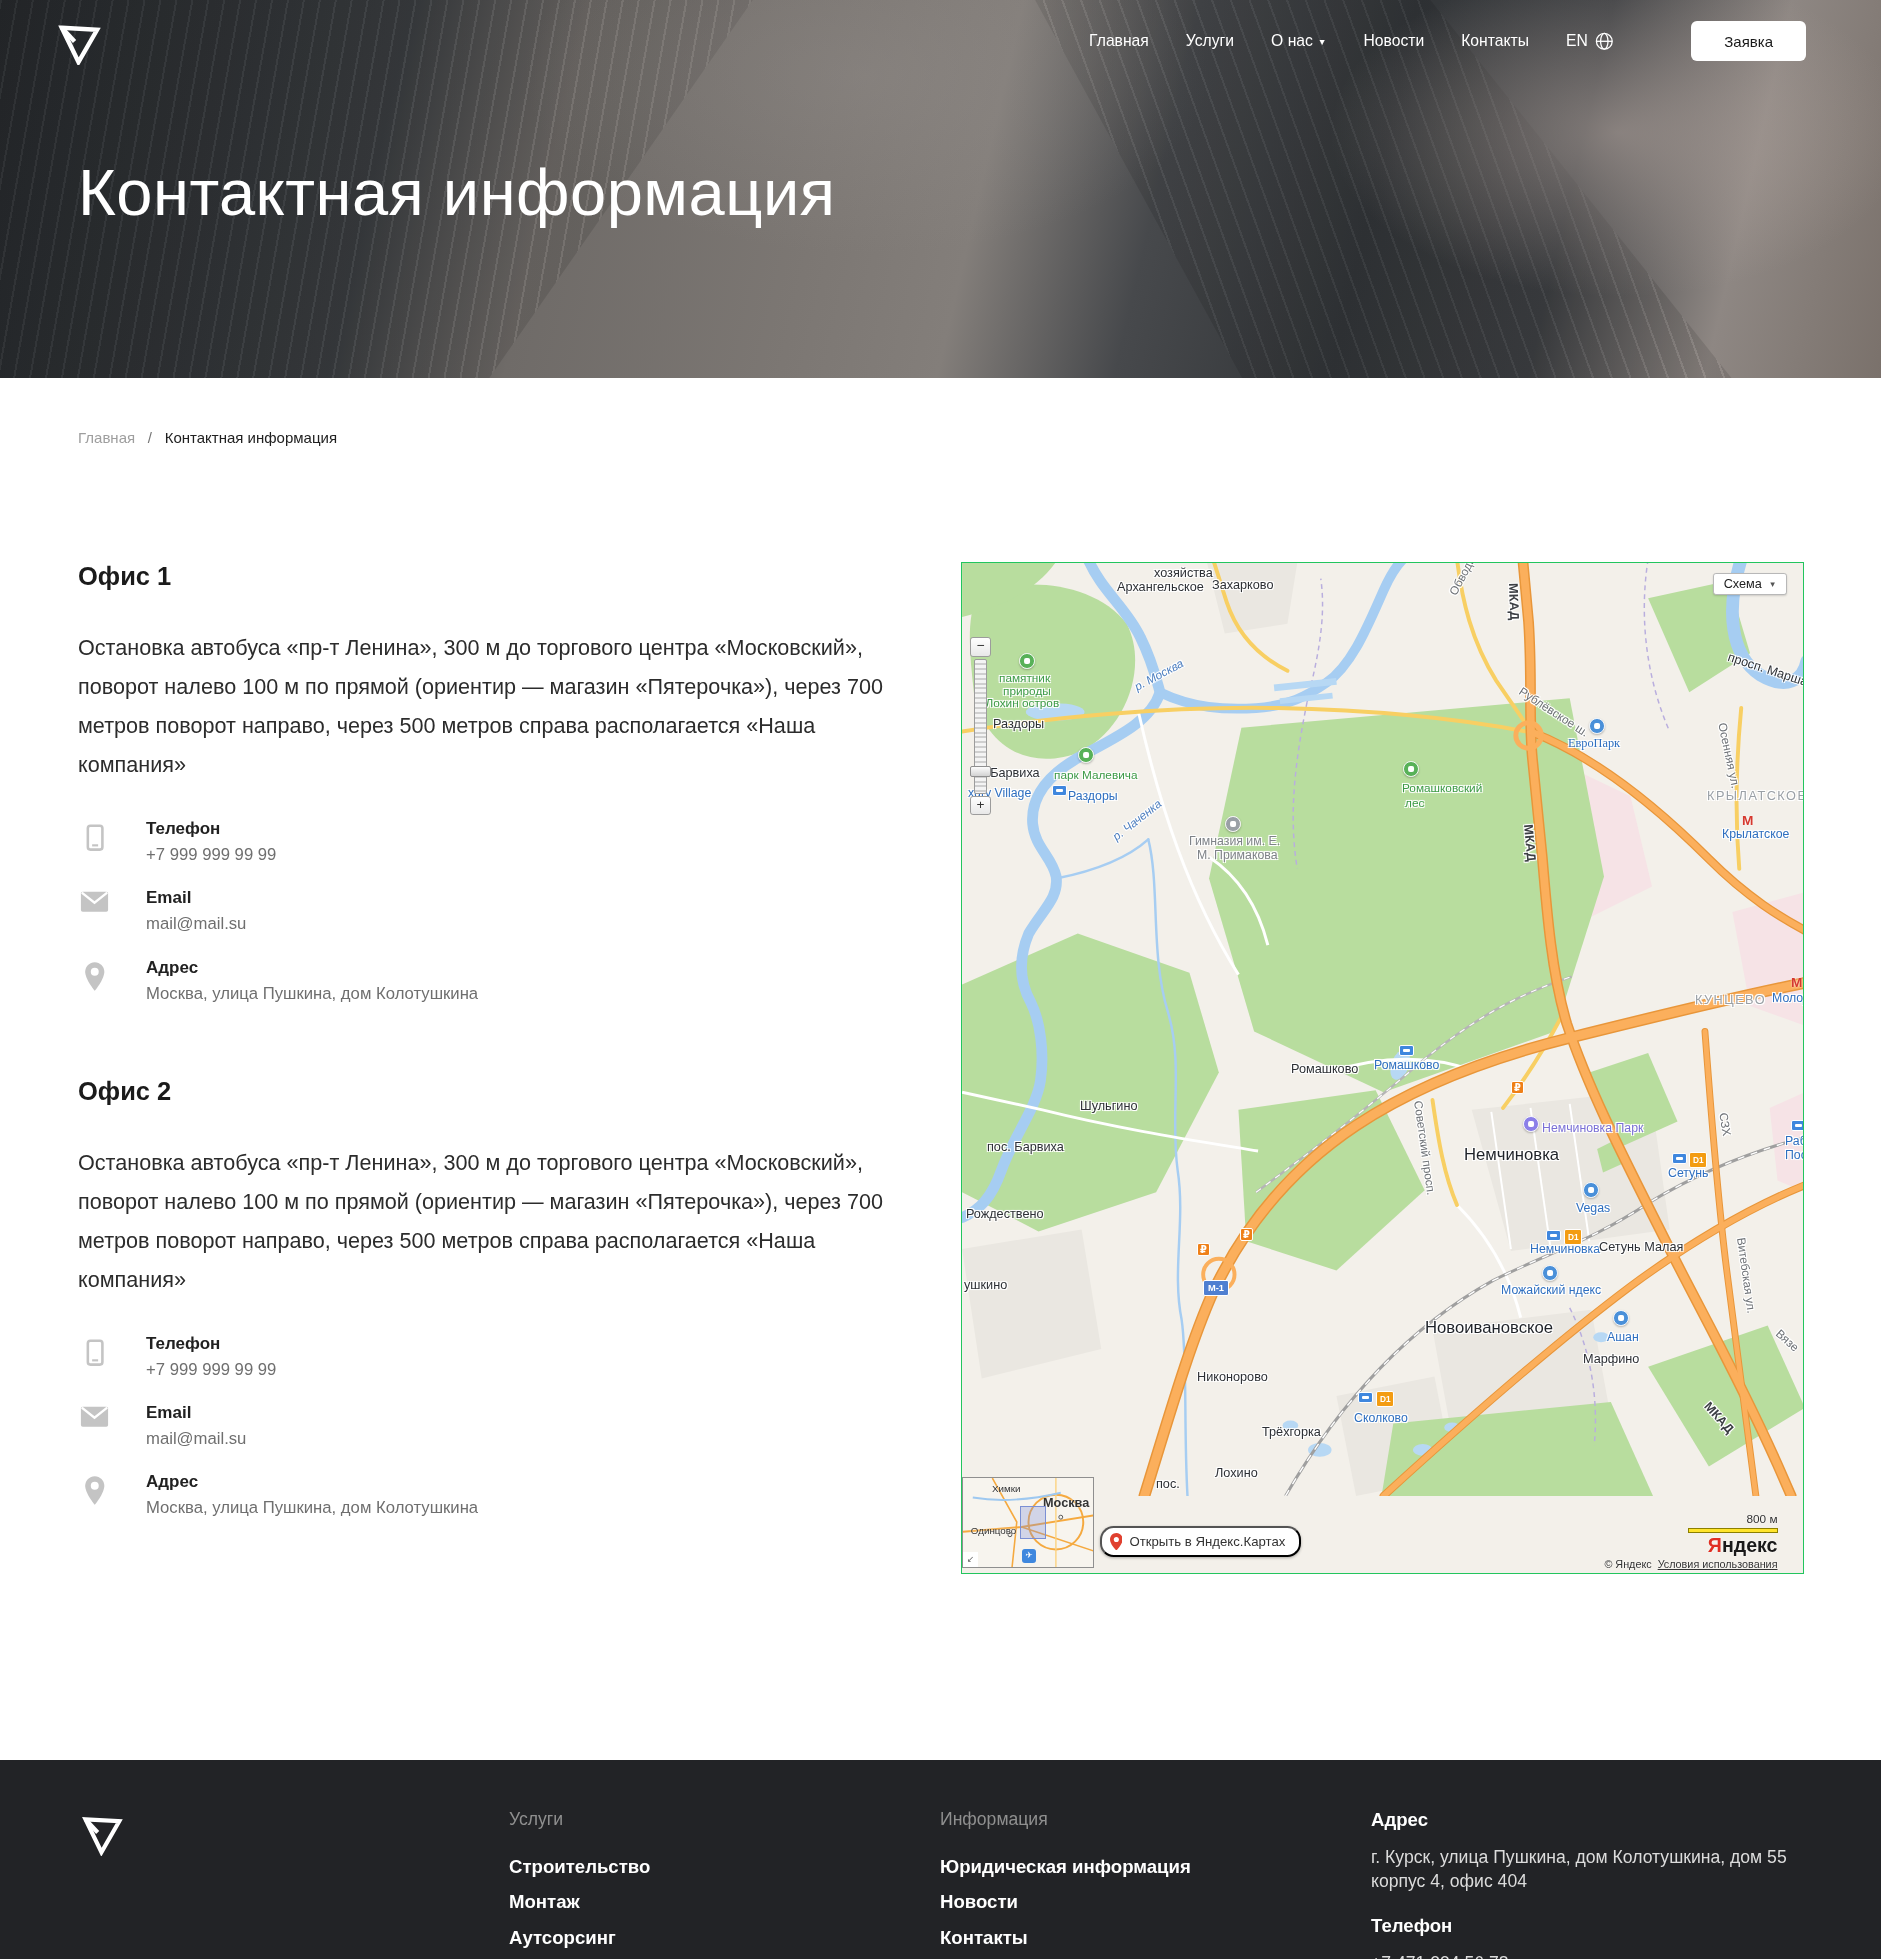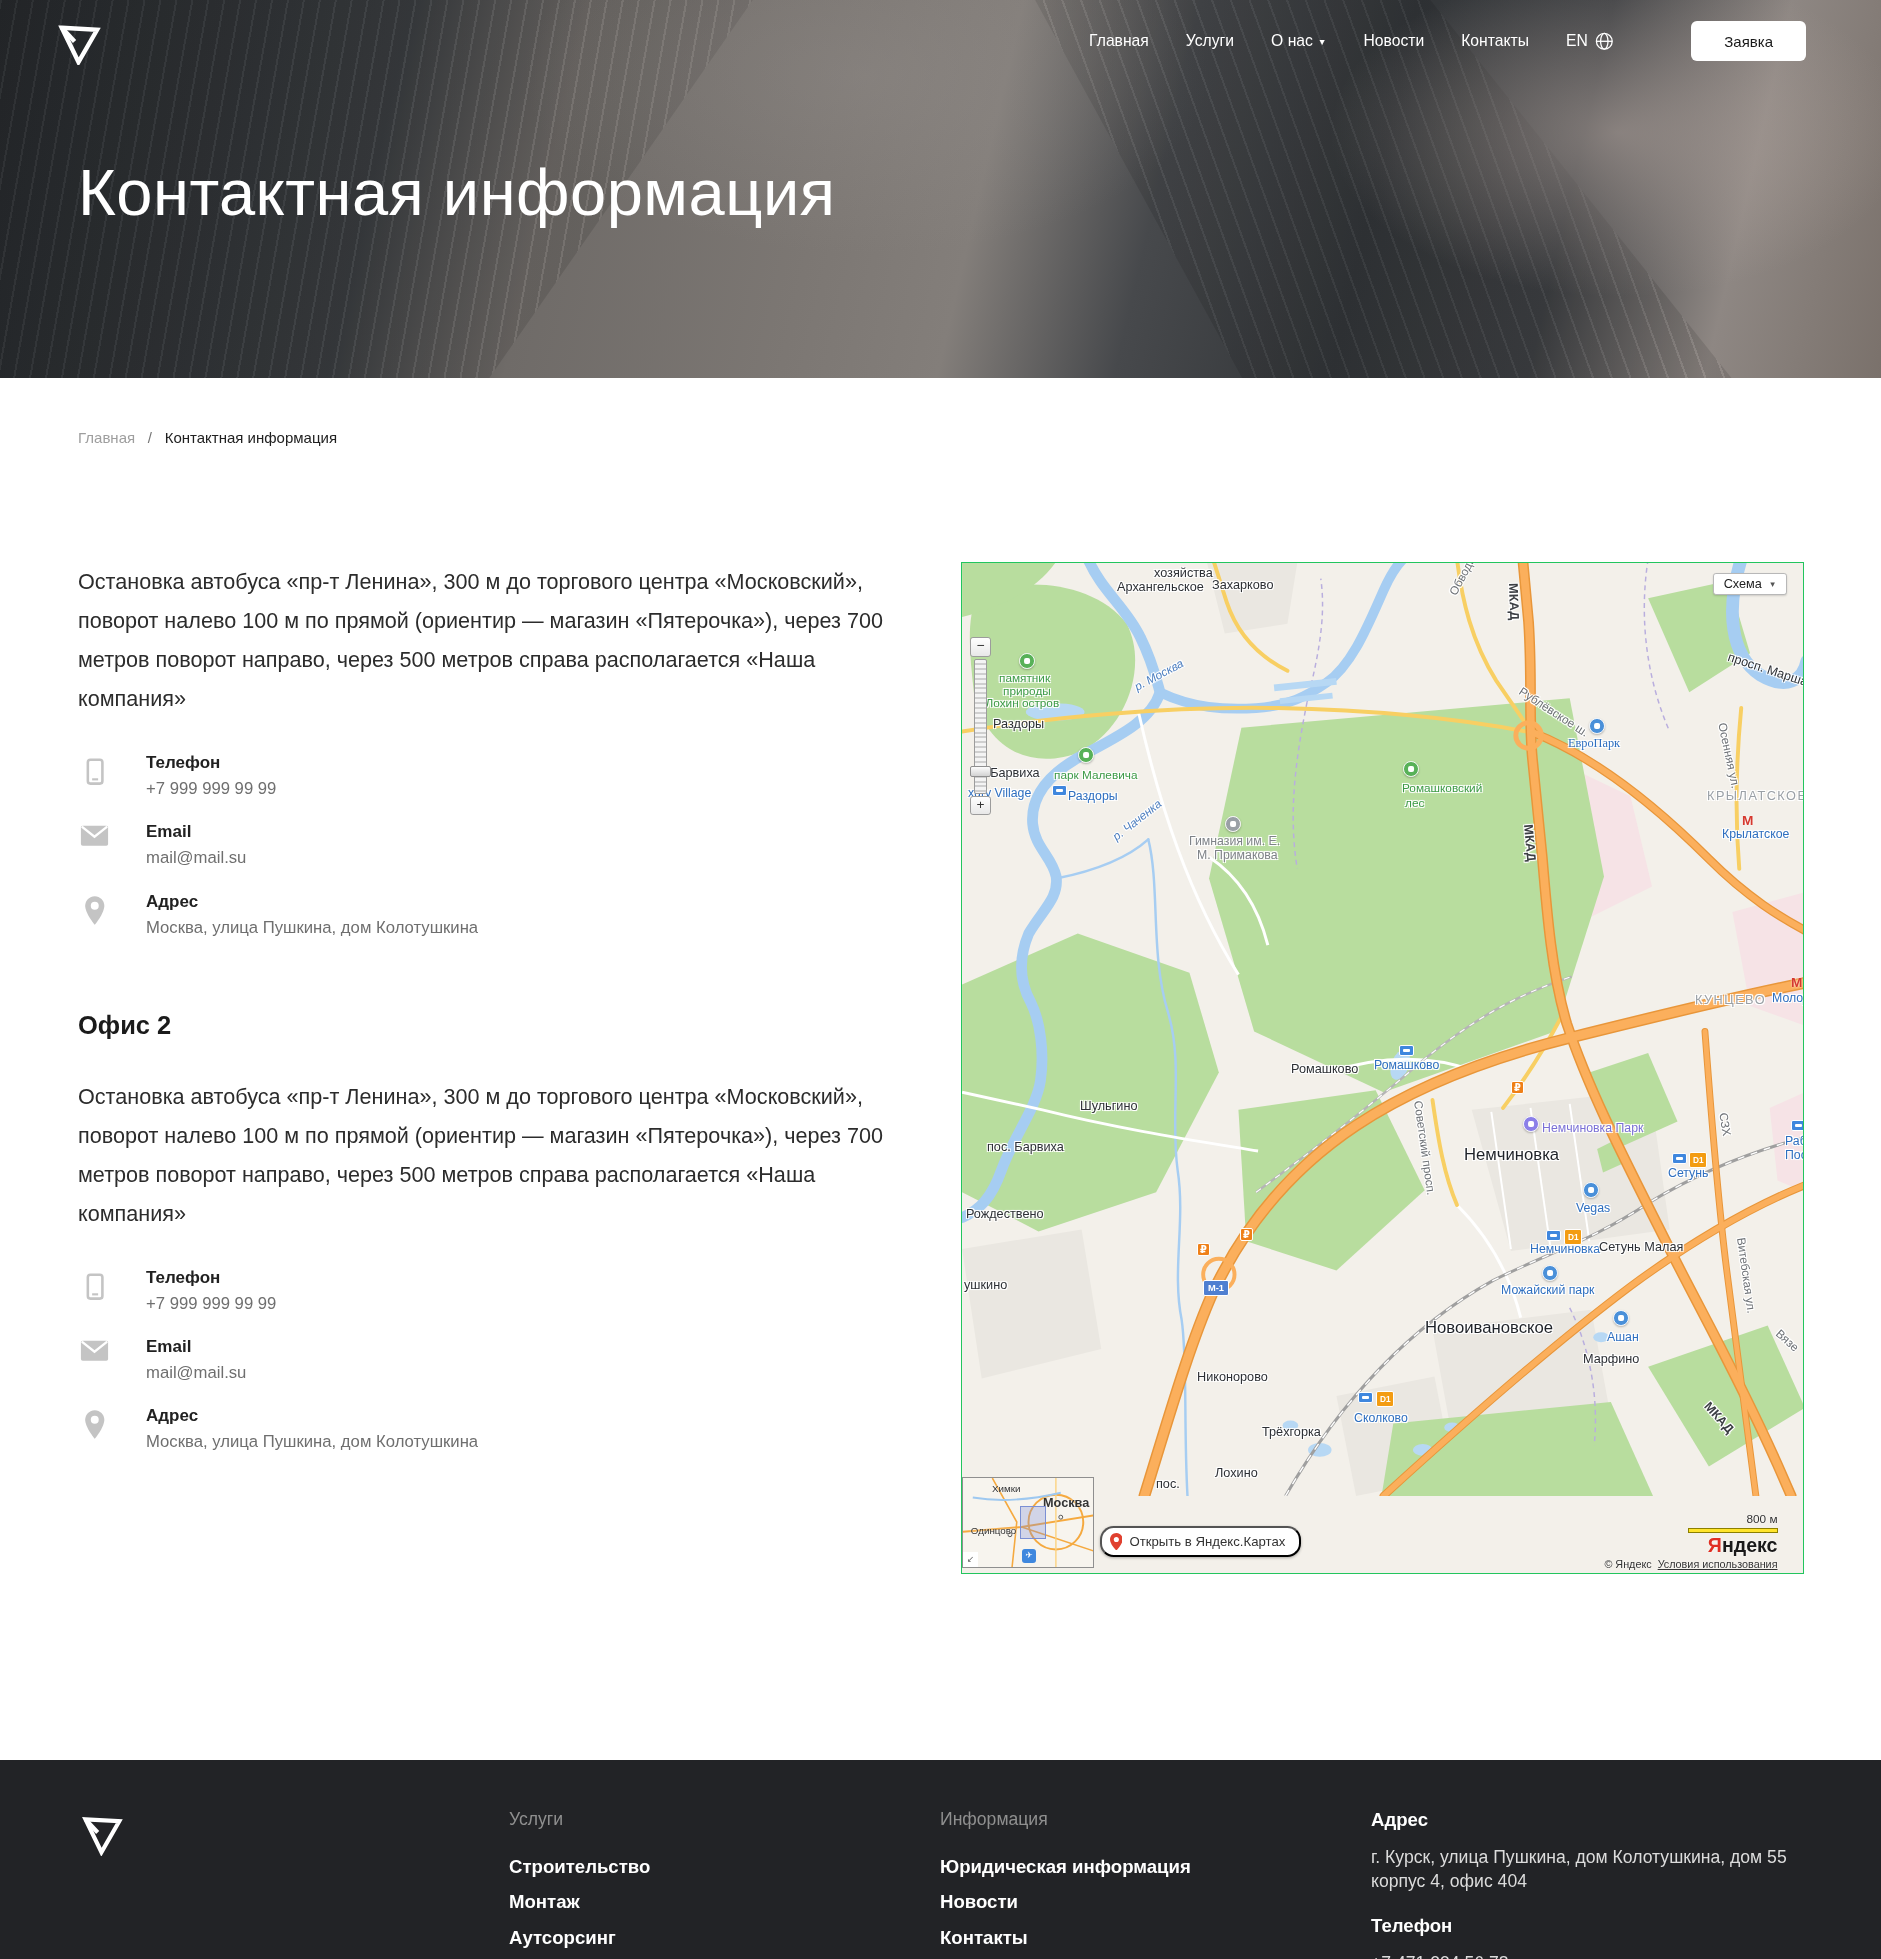--- a/index.html
+++ b/index.html
@@ -163,20 +163,21 @@
 <div class="breadcrumbs">
   <a class="bc-home">Главная</a>
   <span class="bc-sep">/</span>
   <span class="bc-cur">Контактная информация</span>
 </div>
 
 <main class="main">
   <div class="col-left">
 
     <section class="office">
+      <h2>Офис 1</h2>
       <p>Остановка автобуса «пр-т Ленина», 300 м до торгового центра «Московский», поворот налево 100 м по прямой (ориентир — магазин «Пятерочка»), через 700 метров поворот направо, через 500 метров справа располагается «Наша компания»</p>
       <div class="c-row">
         <span class="c-ic">
           <svg width="27.4" height="35" viewBox="0 0 32 36">
               <rect x="8" y="3" width="17" height="28" rx="3" fill="none" stroke="#c4c4c4" stroke-width="3"></rect>
               <line x1="13" y1="26" x2="20" y2="26" stroke="#c4c4c4" stroke-width="2.5"></line>
             </svg>
         </span>
         <div>
             <div class="c-label">Телефон</div>
@@ -392,21 +393,21 @@
         <span class="map-label ml-big" style="left: 502px; top: 584px;">Немчиновка</span>
         <span class="map-label ml-blk" style="left: 118px; top: 537px;">Шульгино</span>
         <span class="map-label ml-blk" style="left: 25px; top: 578px;">пос. Барвиха</span>
         <span class="map-label ml-blk" style="left: 3.9px; top: 645px;">Рождествено</span>
         <span class="map-label ml-blk" style="left: 2px; top: 716px;">ушкино</span>
         <span class="map-label ml-vio" style="left: 580px; top: 559px;">Немчиновка Парк</span>
         <span class="map-label ml-blue" style="left: 706px; top: 604px;">Сетунь</span>
         <span class="map-label ml-blue" style="left: 614px; top: 639px;">Vegas</span>
         <span class="map-label ml-blue" style="left: 568px; top: 680px;">Немчиновка</span>
         <span class="map-label ml-blk" style="left: 637px; top: 678px;">Сетунь Малая</span>
-        <span class="map-label ml-blue" style="left: 539px; top: 721px;">Можайский парк</span>
+        <span class="map-label ml-blue" style="left: 539px; top: 721px;">Можайский ндекс</span>
         <span class="map-label ml-blue" style="left: 645px; top: 768px;">Ашан</span>
         <span class="map-label ml-roadg" style="left: 766px; top: 549px; transform: rotate(80deg);">СЗХ</span>
         <span class="map-label ml-roadg" style="left: 784px; top: 674px; transform: rotate(82deg);">Витебская ул.</span>
         <span class="map-label ml-blue" style="left: 823px; top: 572px;">Раб</span>
         <span class="map-label ml-blue" style="left: 823px; top: 586px;">Пос</span>
         <span class="map-label ml-blk" style="left: 621px; top: 790px;">Марфино</span>
         <span class="map-label ml-big" style="left: 463px; top: 757px;">Новоивановское</span>
         <span class="map-label ml-blk" style="left: 235px; top: 808px;">Никонорово</span>
         <span class="map-label ml-blk" style="left: 300px; top: 863px;">Трёхгорка</span>
         <span class="map-label ml-blue" style="left: 392px; top: 849px;">Сколково</span>

